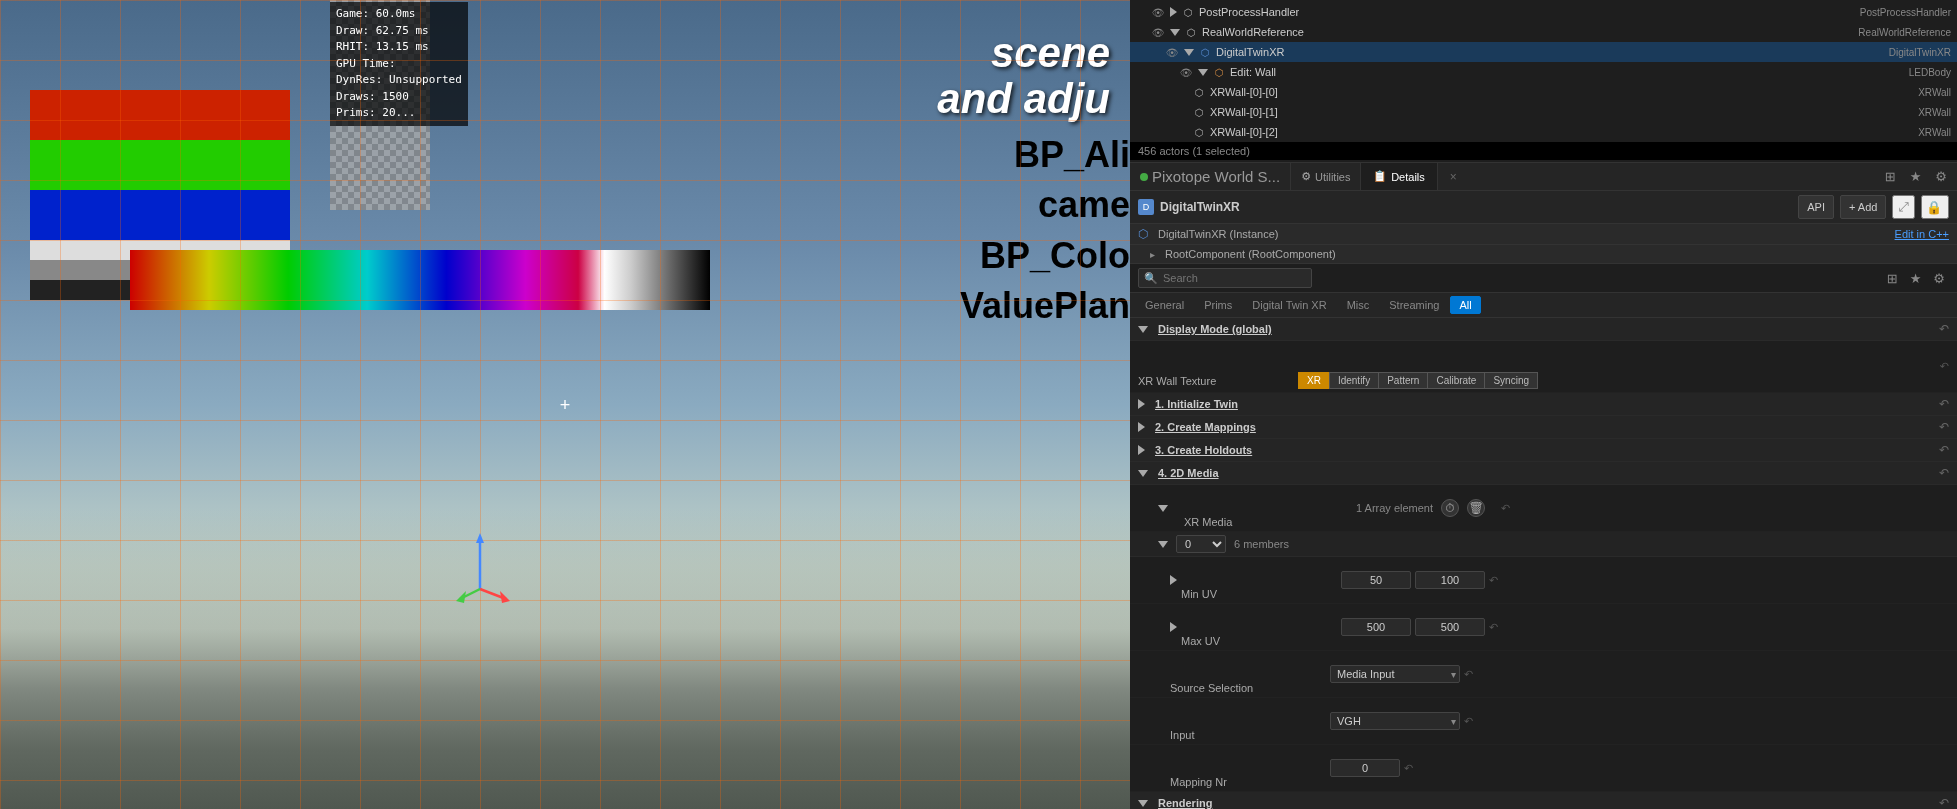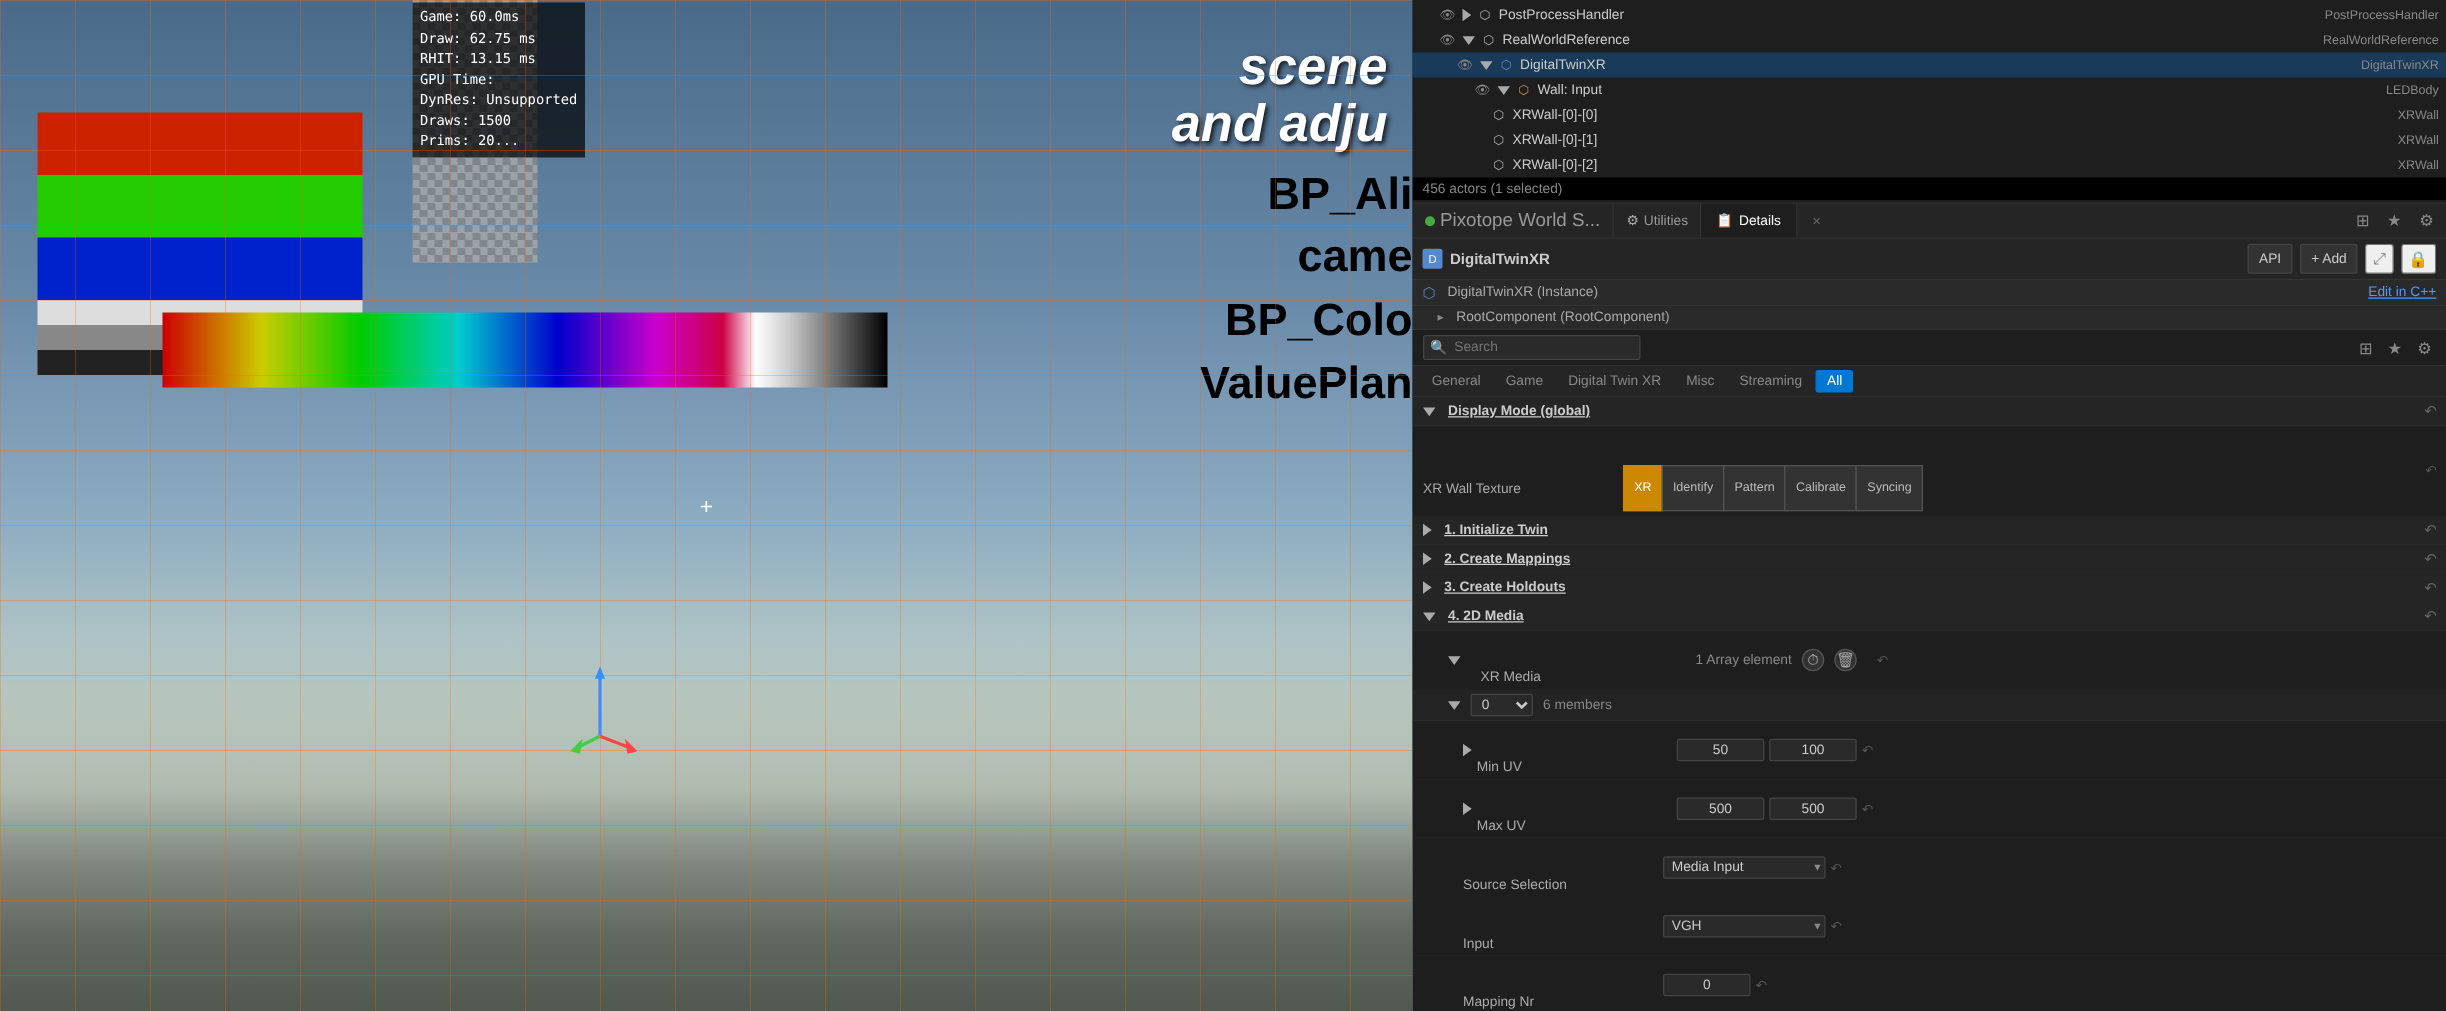--- a/index.html
+++ b/index.html
@@ -445,21 +445,21 @@
       cursor: pointer;
       margin-left: 4px;
       flex-shrink: 0;
     }
 
     
     .texture-buttons {
       display: flex; gap: 0;
     }
     .tex-btn {
-      padding: 12px 8px;
+      padding: 2px 8px;
       font-size: 10px;
       cursor: pointer;
       border: 1px solid #555;
       background: #333;
       color: #bbb;
       margin-right: -1px;
       margin-top: 28px;
     }
     .tex-btn.active {
       background: #cc8800;
@@ -729,21 +729,21 @@
       <span class="triangle-down"></span>
       <span class="outliner-icon" style="color:#5588cc;">⬡</span>
       <span class="outliner-name">DigitalTwinXR</span>
       <span class="outliner-type">DigitalTwinXR</span>
     </div>
 
     <div class="outliner-row outliner-indent-3">
       <span class="eye-icon">👁</span>
       <span class="triangle-down"></span>
       <span class="outliner-icon" style="color:#cc8844;">⬡</span>
-      <span class="outliner-name">Wall: Input</span>
+      <span class="outliner-name">Edit: Wall</span>
       <span class="outliner-type">LEDBody</span>
     </div>
 
     <div class="outliner-row outliner-indent-4">
       <span class="outliner-icon" style="color:#aaa;">⬡</span>
       <span class="outliner-name">XRWall-[0]-[0]</span>
       <span class="outliner-type">XRWall</span>
     </div>
     <div class="outliner-row outliner-indent-4">
       <span class="outliner-icon" style="color:#aaa;">⬡</span>
@@ -811,21 +811,21 @@
       </div>
       <div class="search-actions">
         <span class="icon-btn">⊞</span>
         <span class="icon-btn">★</span>
         <span class="icon-btn">⚙</span>
       </div>
     </div>
 
     <div class="filter-tabs">
       <span class="filter-tab">General</span>
-      <span class="filter-tab">Game</span>
+      <span class="filter-tab">Prims</span>
       <span class="filter-tab">Digital Twin XR</span>
       <span class="filter-tab">Misc</span>
       <span class="filter-tab">Streaming</span>
       <span class="filter-tab active">All</span>
     </div>
 
     <div class="section-header">
       <span class="triangle-down"></span>
       <span class="section-title">Display Mode (global)</span>
       <span class="section-reset">↶</span>

